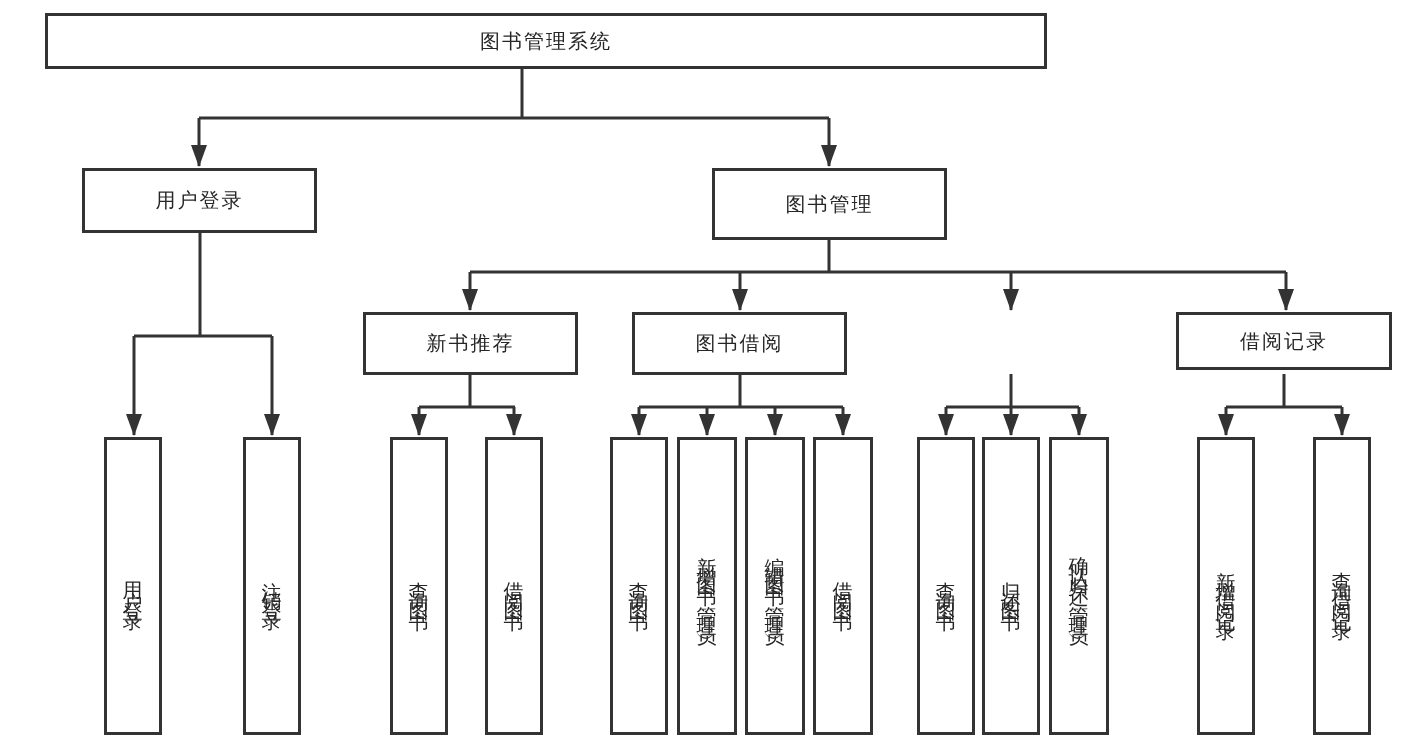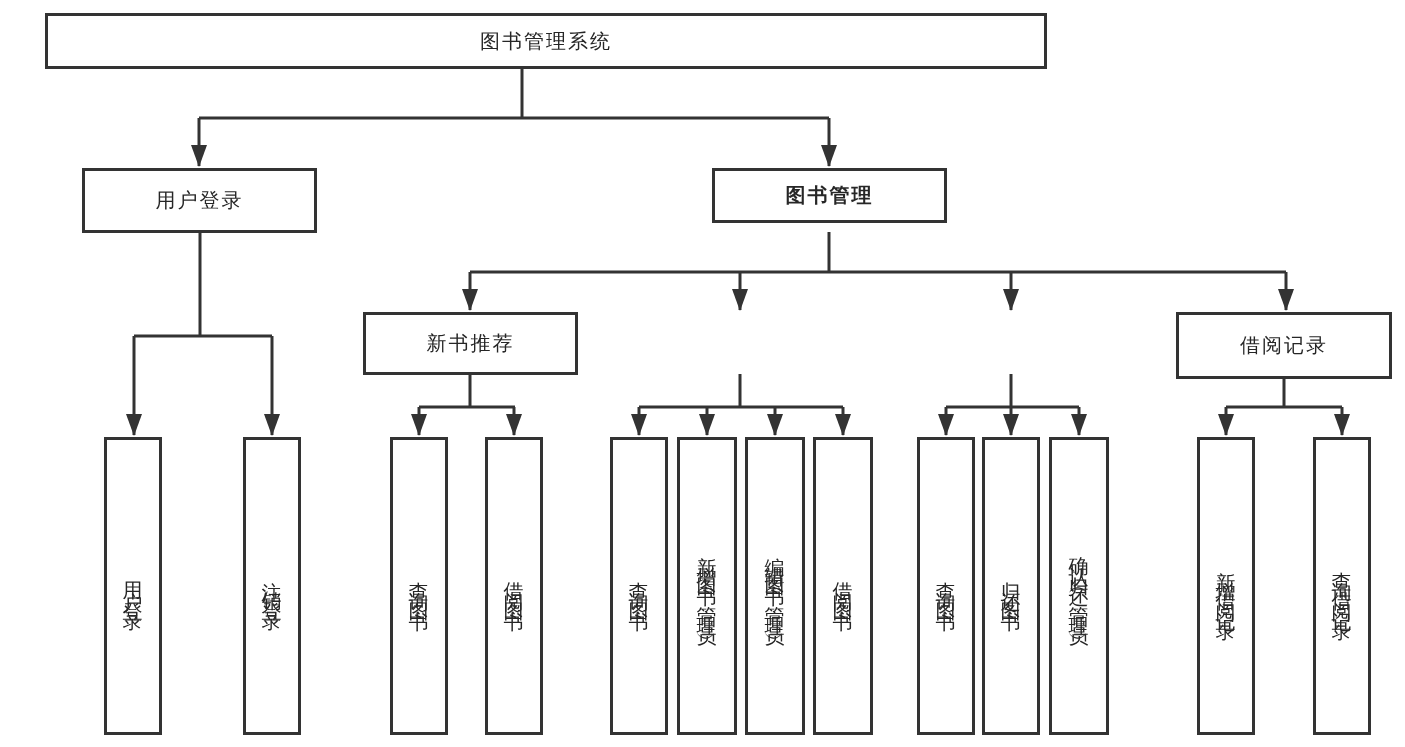--- a/index.html
+++ b/index.html
@@ -105,28 +105,31 @@
     </g>
   </svg>
 
   <div class="node" style="left:21px; top:13px; width:1002px; height:56px;margin-left:24px;">
     <span class="lbl">图书管理系统</span>
   </div>
 
   <div class="node" style="left:82px; top:168px; width:235px; height:65px;">
     <span class="lbl">用户登录</span>
   </div>
-  <div class="node" style="left:712px; top:168px; width:235px; height:55px;font-weight:bold;">
+  <div class="node" style="left:712px; top:168px; width:235px; height:72px;">
     <span class="lbl">图书管理</span>
   </div>
 
   <div class="node" style="left:363px; top:312px; width:215px; height:63px;text-align:center;">
     <span class="lbl">新书推荐</span>
   </div>
-  <div class="node" style="left:1176px; top:312px; width:216px; height:67px;">
+  <div class="node" style="left:632px; top:312px; width:215px; height:63px;">
+    <span class="lbl">图书借阅</span>
+  </div>
+  <div class="node" style="left:1176px; top:312px; width:216px; height:58px;">
     <span class="lbl">借阅记录</span>
   </div>
 
   <div class="node leaf" style="left:104px; top:437px; width:58px; height:298px;">
     <span class="lbl">用户登录</span>
   </div>
   <div class="node leaf" style="left:243px; top:437px; width:58px; height:298px;">
     <span class="lbl">注销登录</span>
   </div>
   <div class="node leaf" style="left:390px; top:437px; width:58px; height:298px;">

